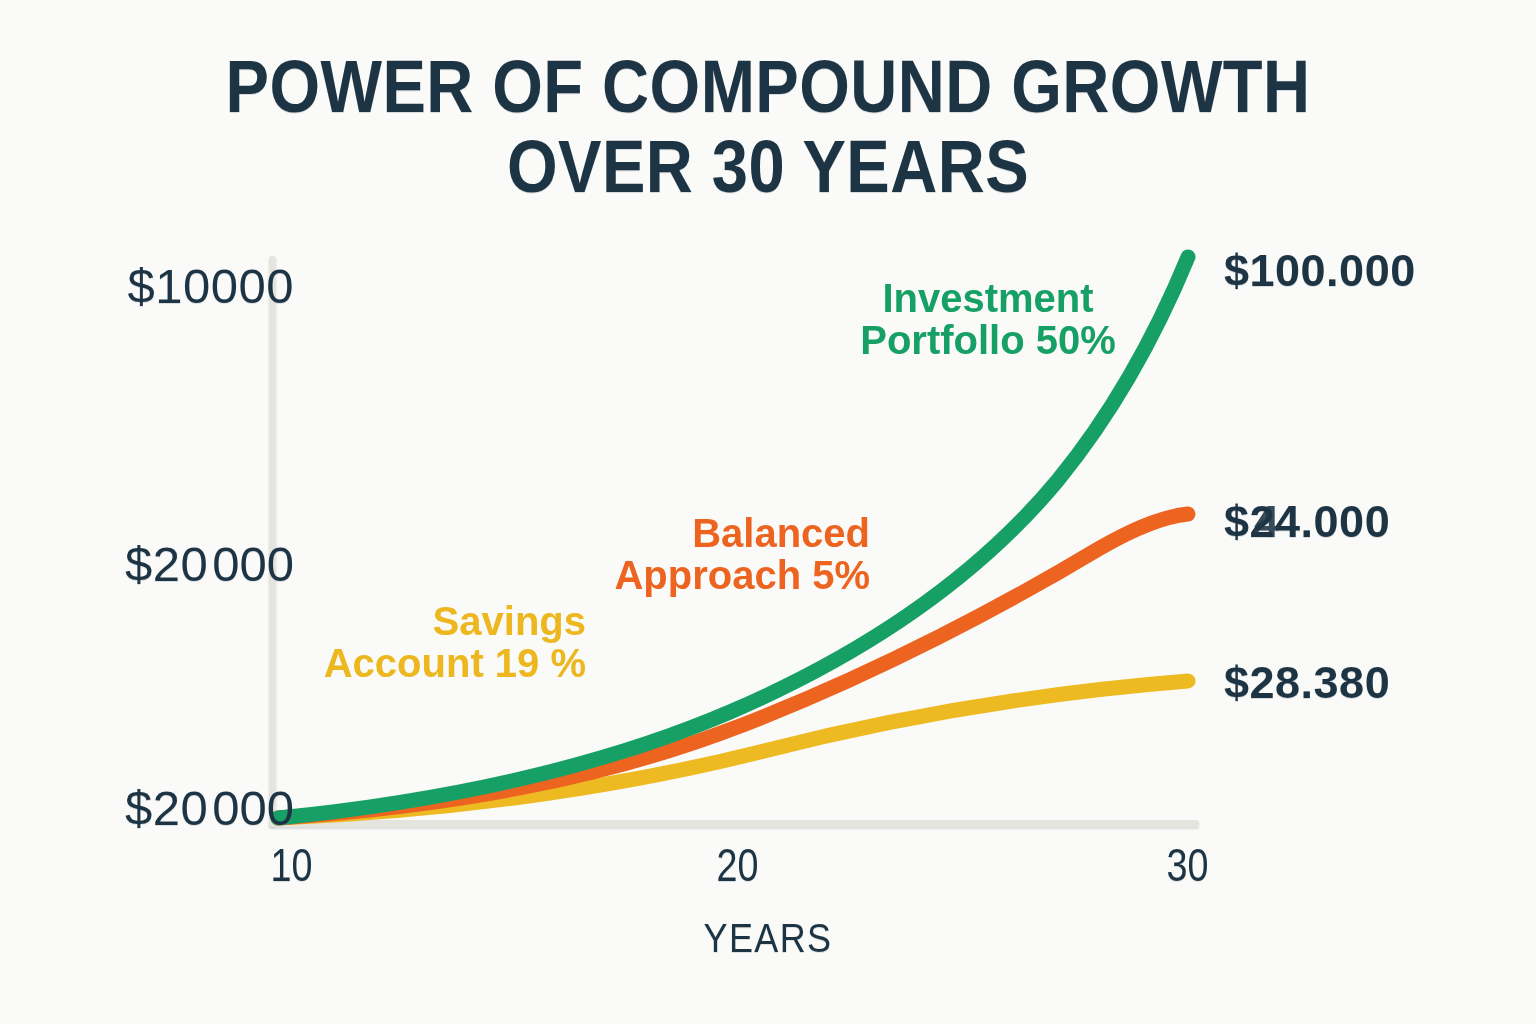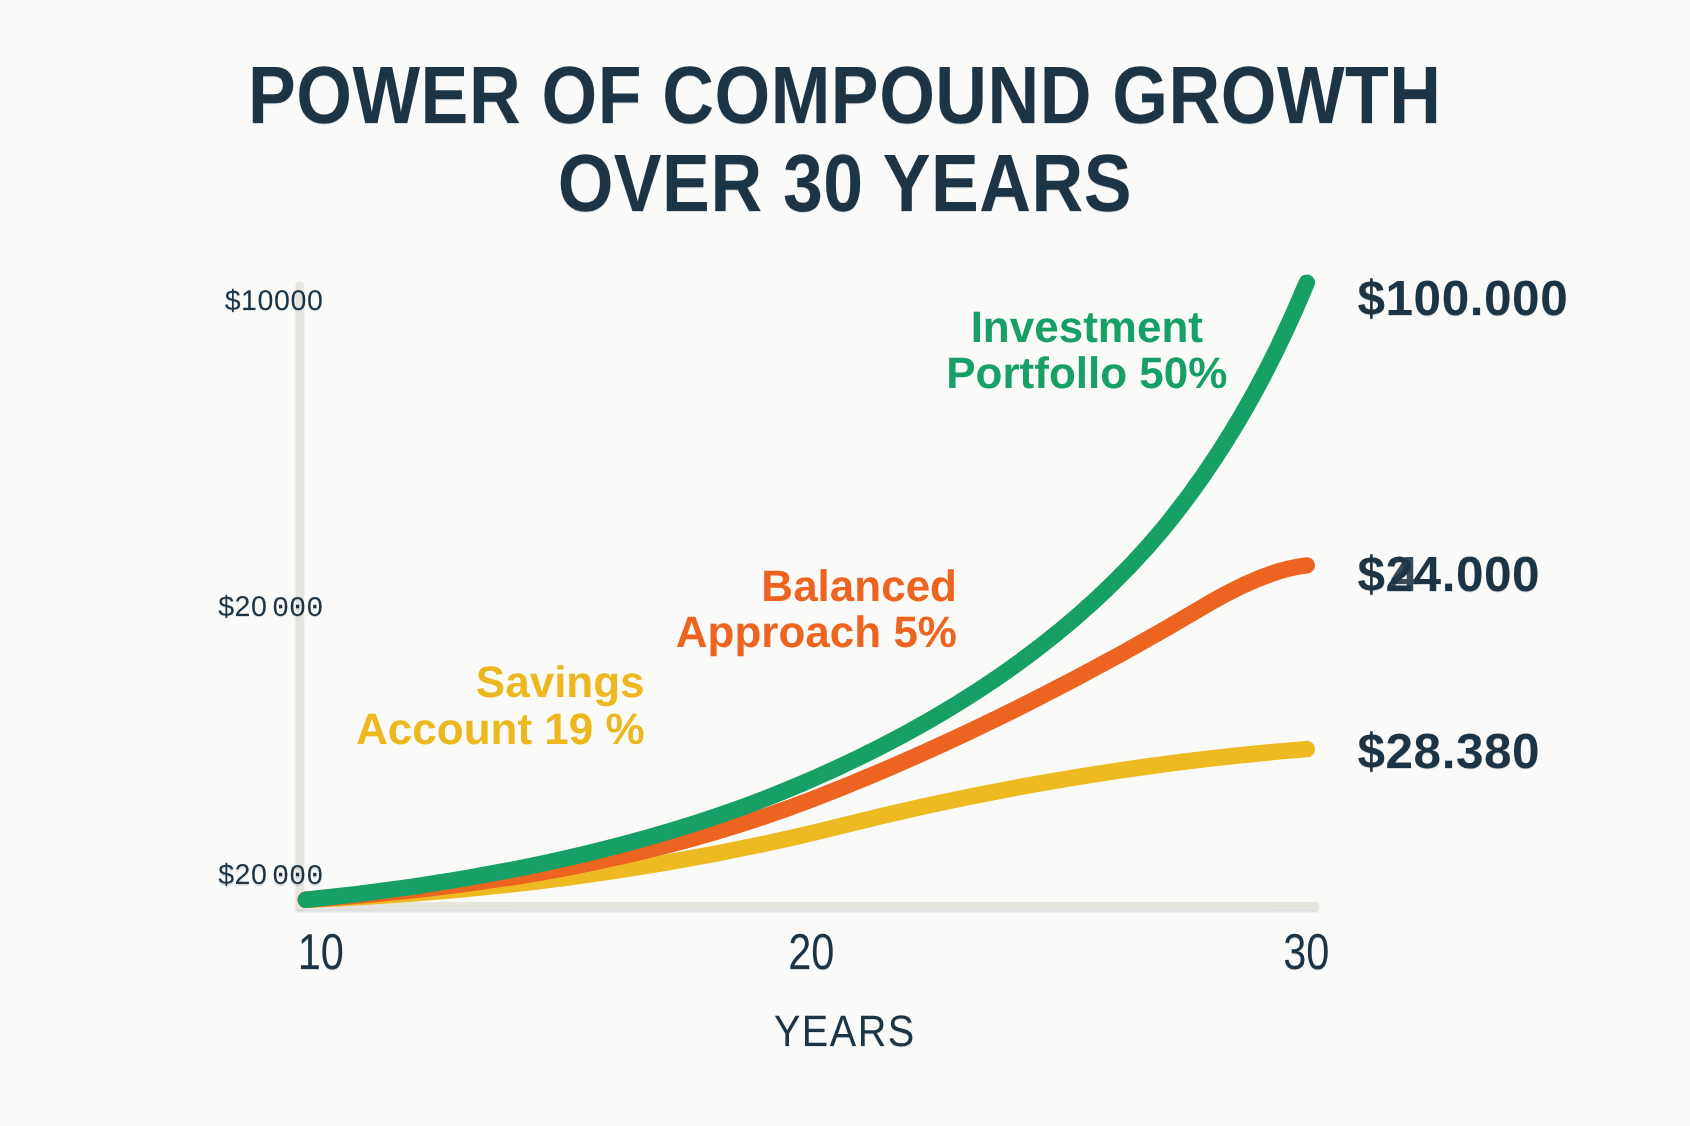--- a/index.html
+++ b/index.html
@@ -57,26 +57,26 @@
   }
   .plot svg { display: block; }
 
   
   .ytick {
     position: absolute;
     right: 1242px;      
     color: #1d3444;
     font-family: "Liberation Sans", sans-serif;
     font-weight: 400;
-    font-size: 26px;
+    font-size: 49px;
     letter-spacing: 0.5px;
     white-space: nowrap;
     text-shadow: 0 1px 0 rgba(150,158,165,0.30);
   }
-  .ytick .thin { letter-spacing: 0; padding-left: 4px; font-family: Liberation Mono, monospace; }
+  .ytick .thin { letter-spacing: 0; padding-left: 4px; }
   .ytick-top    { top: 258px; }
   .ytick-mid    { top: 536px; }
   .ytick-bottom { top: 780px; }
 
   
   .xtick {
     position: absolute;
     color: #1d3444;
     font-family: "Liberation Sans Narrow", "Liberation Sans", sans-serif;
     font-weight: 400;
@@ -139,21 +139,20 @@
   .end-value {
     position: absolute;
     left: 1224px;
     color: #1d3444;
     font-family: "Liberation Sans", sans-serif;
     font-weight: 700;
     font-size: 45px;
     letter-spacing: 0.5px;
     white-space: nowrap;
     text-shadow: 0 1px 0 rgba(140,150,158,0.30);
-    margin-left: 10px;
   }
   .end-green  { top: 245px; }
   .end-orange { top: 496px; }
   .end-yellow { top: 657px; }
 
   
   .ghost-wrap { position: relative; display: inline-block; }
   .ghost-wrap .ghost {
     position: absolute;
     left: 30px;

